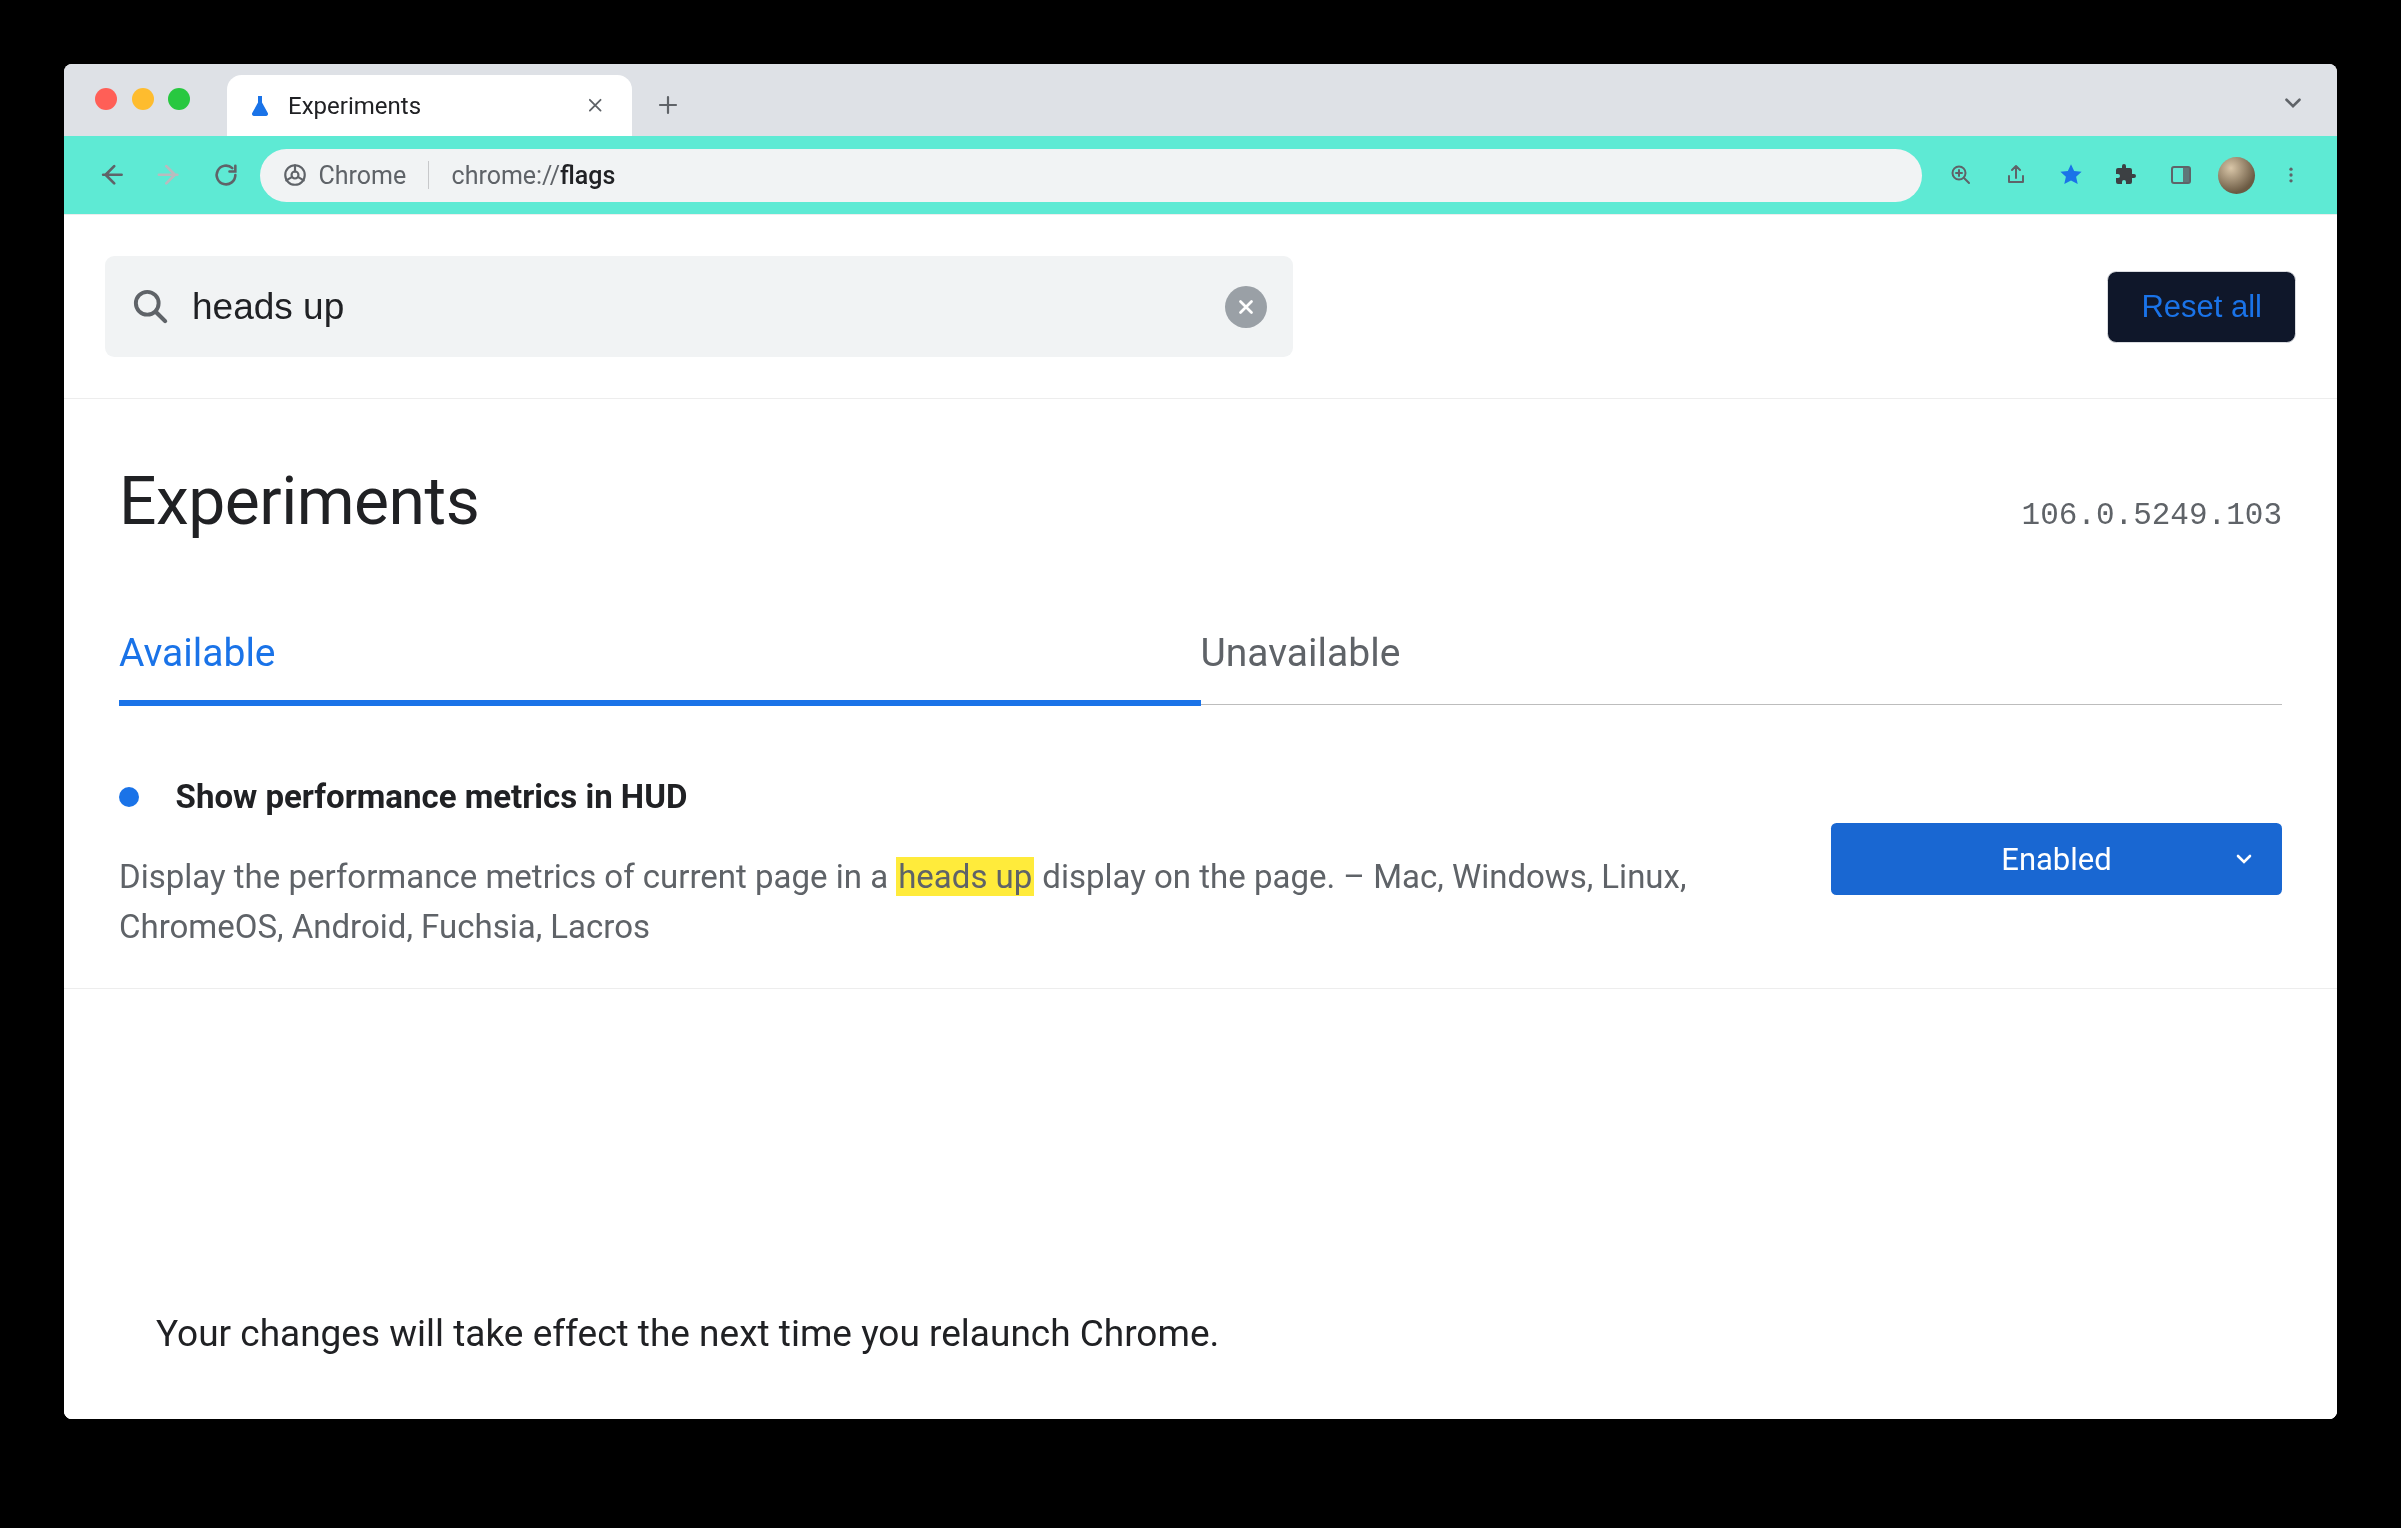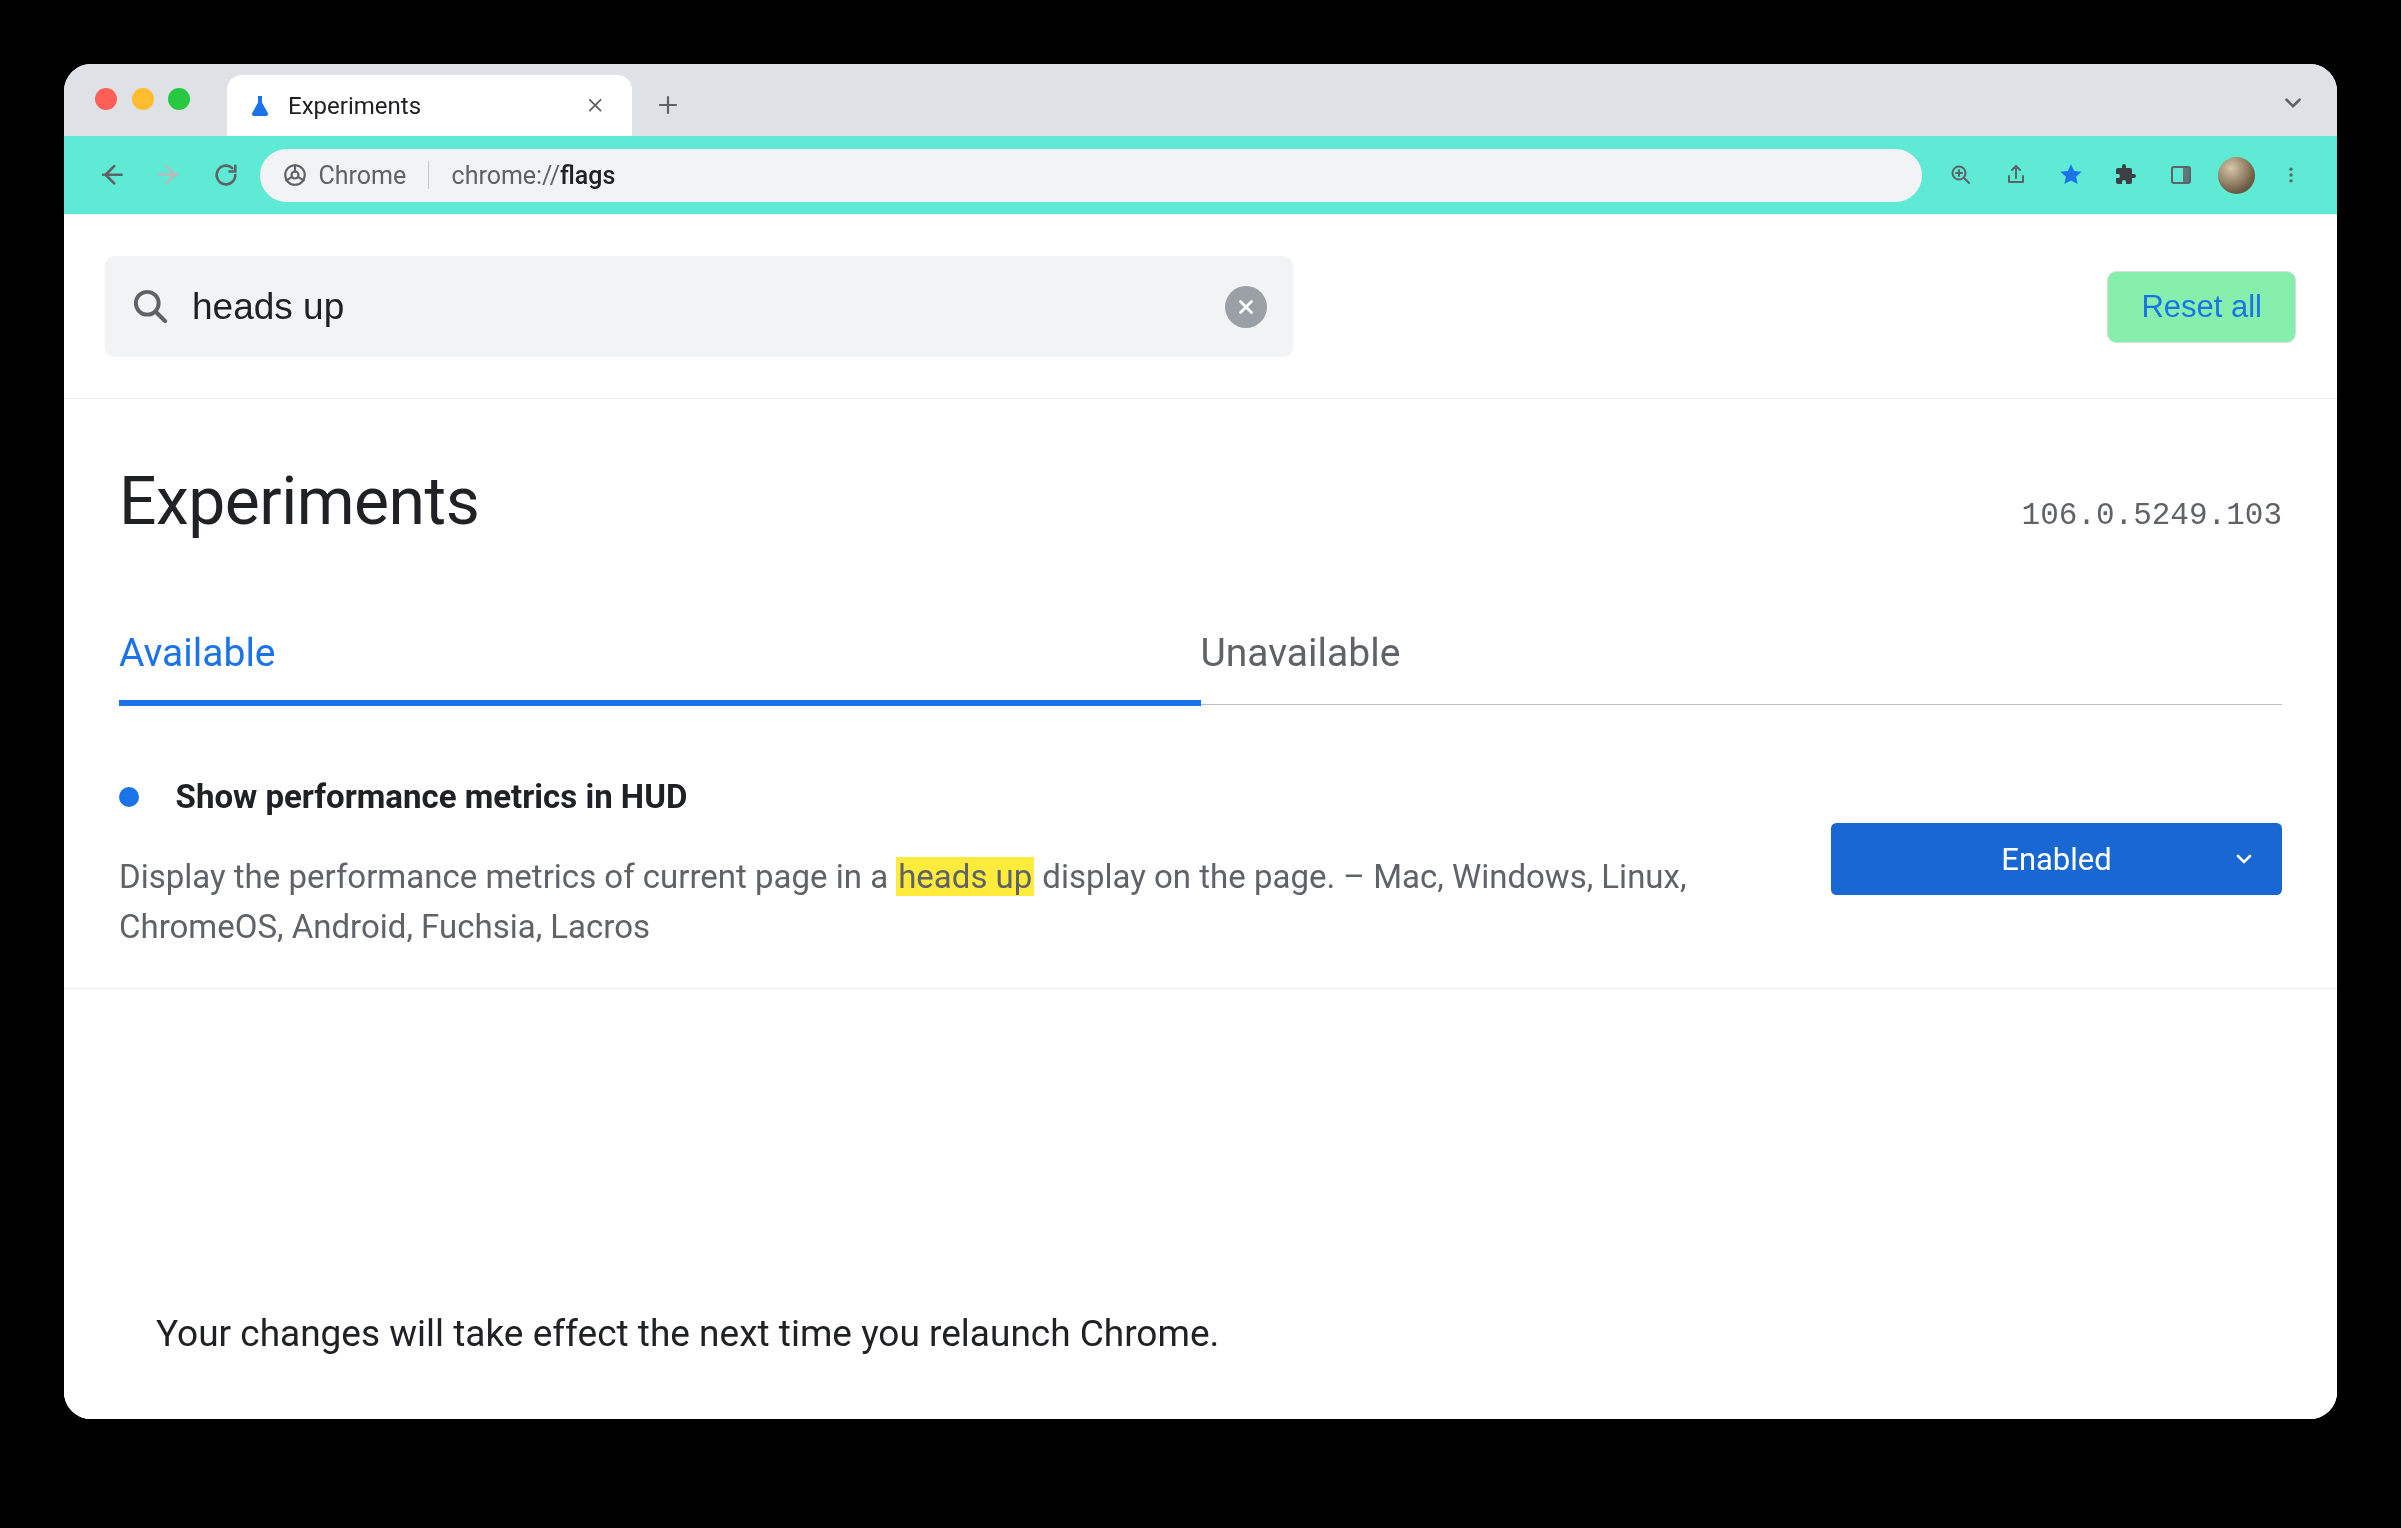--- a/index.html
+++ b/index.html
@@ -27,21 +27,21 @@
   .stage {
     width: 2401px;
     height: 1529px;
     position: relative;
     background: transparent;
   }
   .window {
     position: absolute;
     inset: 64px 64px 110px 64px;
     background: #fff;
-    border-radius: 27px;
+    border-radius: 8px;
     box-shadow: 0 37px 83px rgba(0,0,0,0.55), 0 0 0 0.9px rgba(0,0,0,0.05);
     overflow: hidden;
     display: flex;
     flex-direction: column;
   }
 
   
   .tabstrip {
     height: 72px;
     background: var(--chrome-bg);
@@ -134,21 +134,21 @@
   }
   .searchbox .clear {
     width:42px; height:42px; border-radius:50%; background:#9aa0a6;
     display:flex; align-items:center; justify-content:center; color:#fff;
   }
   .reset-btn {
     margin-left:auto;
     height: 72px; padding: 0 33px;
     border: 1.8px solid var(--border);
     border-radius: 9.2px;
-    background:#86efac; color: var(--blue);
+    background:#0f172a; color: var(--blue);
     font-size: 31px; font-weight: 500;
     display:flex; align-items:center;
   }
 
   .header-row {
     display:flex; align-items:baseline; justify-content:space-between;
     padding: 64px 55px 0 55px;
   }
   .page-title { font-size: 66px; font-weight: 400; color: var(--text); letter-spacing: -0.5px;}
   .version { font-size: 31px; color: var(--text-muted); font-family: Liberation Mono, monospace; }

